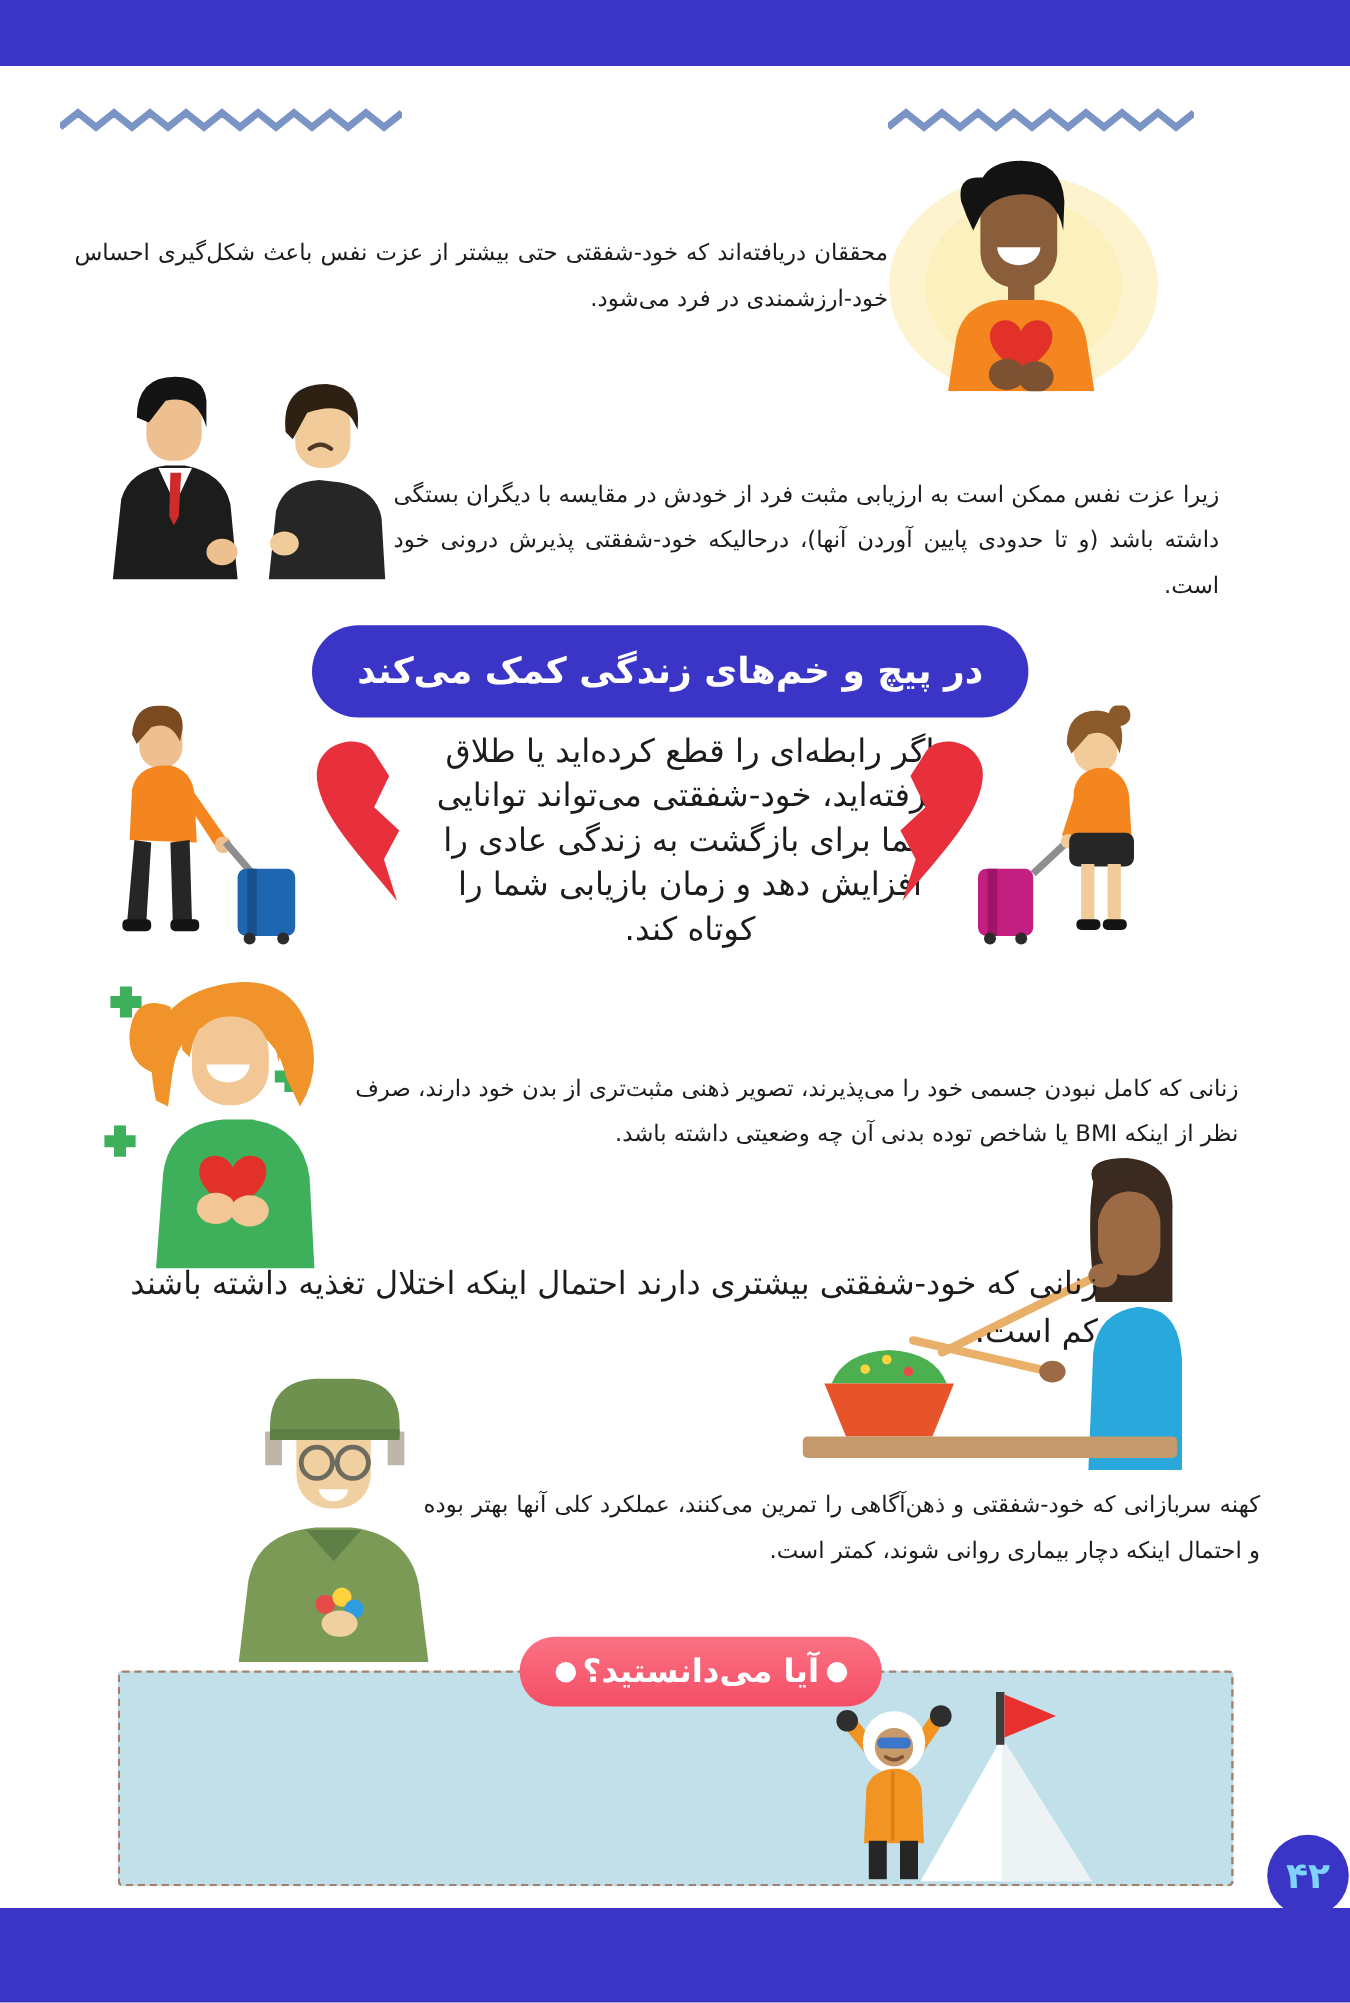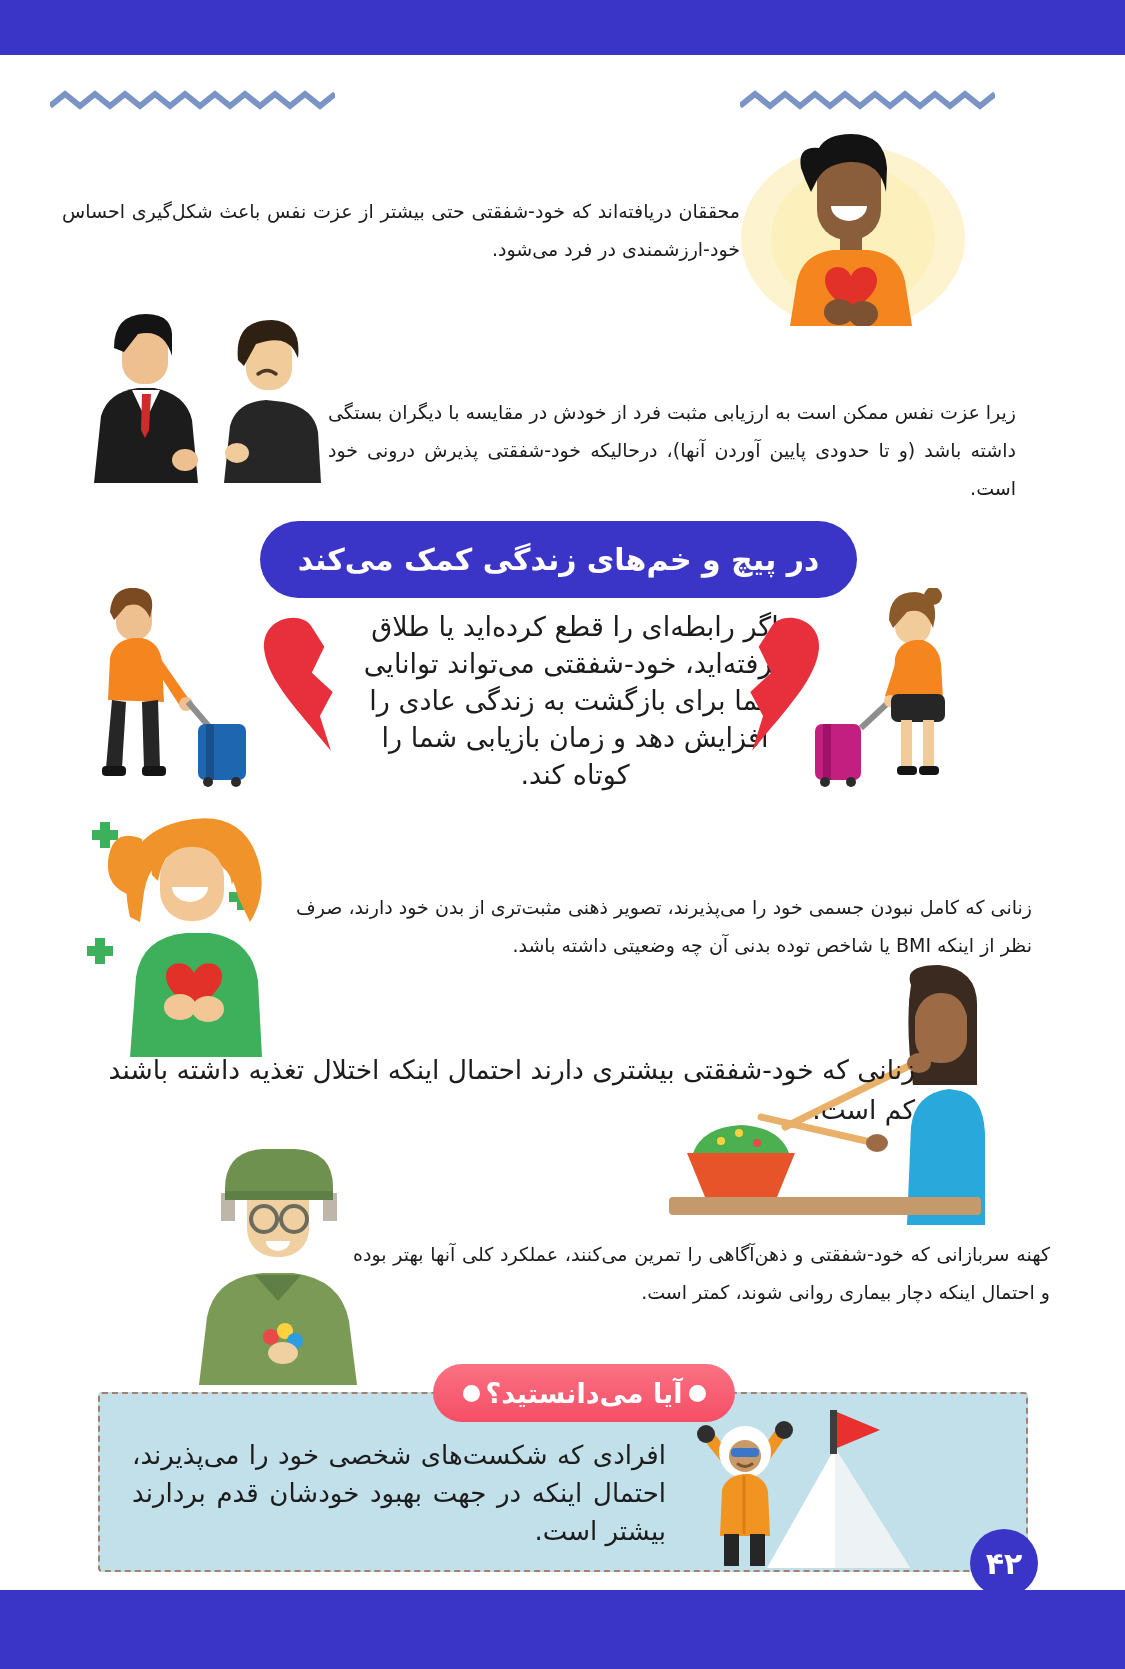--- a/index.html
+++ b/index.html
@@ -44,22 +44,22 @@
     color:#fff;font-size:27px;font-weight:bold;
   }
   .badge .dot{width:17px;height:17px;border-radius:50%;background:#fff;display:inline-block;}
   .info-box{
     left:98px;top:1392px;width:930px;height:180px;z-index:1;
     background:var(--info-box-blue);border:2px dashed var(--info-box-border);
     border-radius:4px;box-sizing:border-box;
   }
   .box-text{left:132px;top:1436px;width:534px;font-size:26px;line-height:38px;z-index:2;}
   .page-circle{
-    left:970px;top:1529px;width:68px;height:68px;border-radius:50%;z-index:4;
-    background:var(--primary-blue);color:#ffffff;font-size:30px;font-weight:bold;
+    left:1056px;top:1529px;width:68px;height:68px;border-radius:50%;z-index:4;
+    background:var(--primary-blue);color:#7dd3fc;font-size:30px;font-weight:bold;
     display:flex;align-items:center;justify-content:center;
   }
   svg{display:block;}
 </style>
 </head>
 <body>
 
 <div class="page">
 
   <div class="abs bar top-bar"></div>
@@ -206,21 +206,20 @@
   </svg>
 
   <div class="abs para p-veterans">کهنه سربازانی که خود-شفقتی و ذهن‌آگاهی را تمرین می‌کنند، عملکرد کلی آنها بهتر بوده و احتمال اینکه دچار بیماری روانی شوند، کمتر است.</div>
 
   <div class="abs info-box"></div>
   <div class="abs badge">
     <span class="dot"></span>
     <span>آیا می‌دانستید؟</span>
     <span class="dot"></span>
   </div>
-  <div class="abs para box-text">افرادی که شکست‌های شخصی خود را می‌پذیرند، احتمال اینکه در جهت بهبود خودشان قدم بردارند بیشتر است.</div>
 
   <svg class="abs" style="left:672px;top:1396px;z-index:2;" width="240" height="172" viewBox="0 0 240 172">
     <path d="M95,172 L163,52 L238,172 Z" fill="#ffffff"></path>
     <path d="M163,52 L238,172 L163,172 Z" fill="#edf3f5"></path>
     <rect x="158" y="14" width="7" height="44" fill="#3d3d3d"></rect>
     <path d="M165,16 L208,34 L165,52 Z" fill="#e8312e"></path>
     <path d="M38,42 L62,72" stroke="#f29422" stroke-width="12" stroke-linecap="round"></path>
     <path d="M108,38 L86,70" stroke="#f29422" stroke-width="12" stroke-linecap="round"></path>
     <circle cx="34" cy="38" r="9" fill="#2e2e2e"></circle>
     <circle cx="112" cy="34" r="9" fill="#2e2e2e"></circle>

